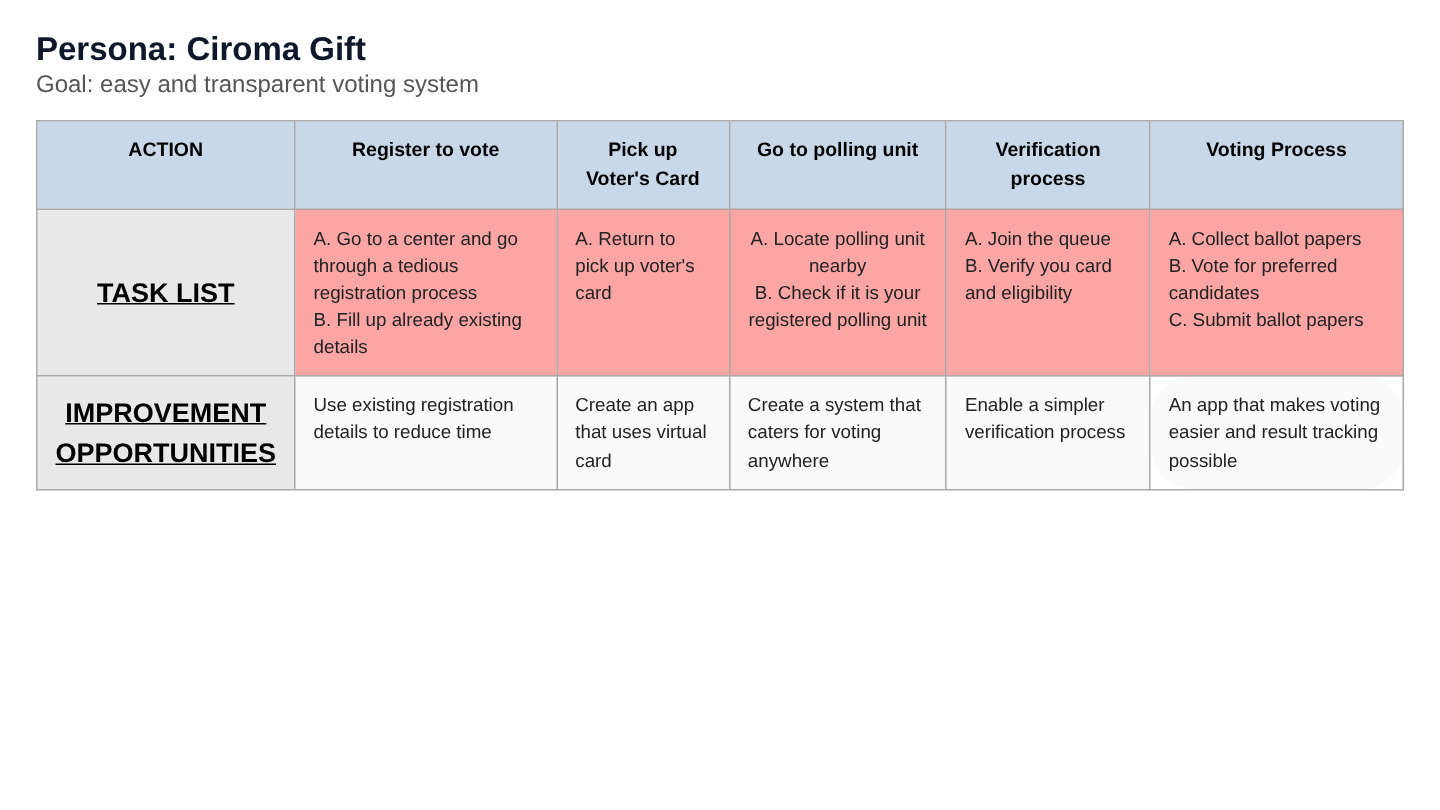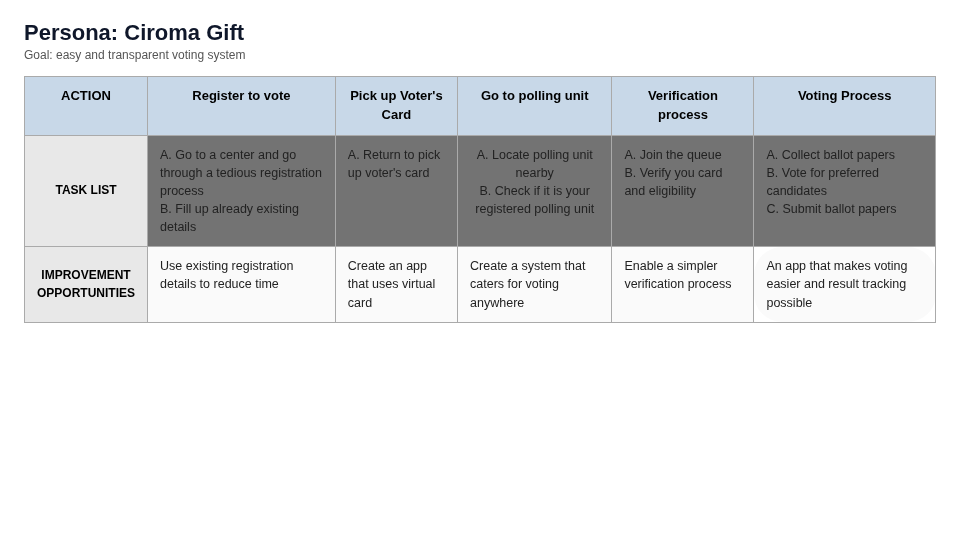--- a/index.html
+++ b/index.html
@@ -10,21 +10,21 @@
       width: 960px;
       min-height: 540px;
     }
     .page-title {
       font-size: 22px;
       font-weight: 700;
       color: #0f172a;
       margin-bottom: 2px;
     }
     .page-subtitle {
-      font-size: 12px;
+      font-size: 16px;
       color: #555;
       margin-bottom: 14px;
     }
     table {
       width: 100%;
       border-collapse: collapse;
       border: 1.5px solid #aaa;
     }
     th, td {
       border: 1.5px solid #aaa;
@@ -37,33 +37,34 @@
     thead th {
       background-color: #c8d8e8;
       font-weight: 700;
       text-align: center;
       font-size: 13px;
     }
     .row-header {
       background-color: #e8e8e8;
       font-weight: 700;
       text-align: center;
-      font-size: 12px;
+      font-size: 18px;
       vertical-align: middle;
       width: 110px;
+      text-decoration: underline;
     }
     td.data-cell {
       background-color: #ffffff;
       color: #222;
     }
     tr:nth-child(even) td.data-cell {
       background-color: #f9f9f9;
     }
     tbody tr:first-child td.data-cell {
-      background-color: #737373;
+      background-color: #fca5a5;
     }
     tbody tr:nth-child(2) td.data-cell {
       background-color: #fafafa;
     }
     tbody tr:nth-child(3) td.data-cell {
       background-color: #c2410c;
     }
   </style>
 </head>
 <body>

